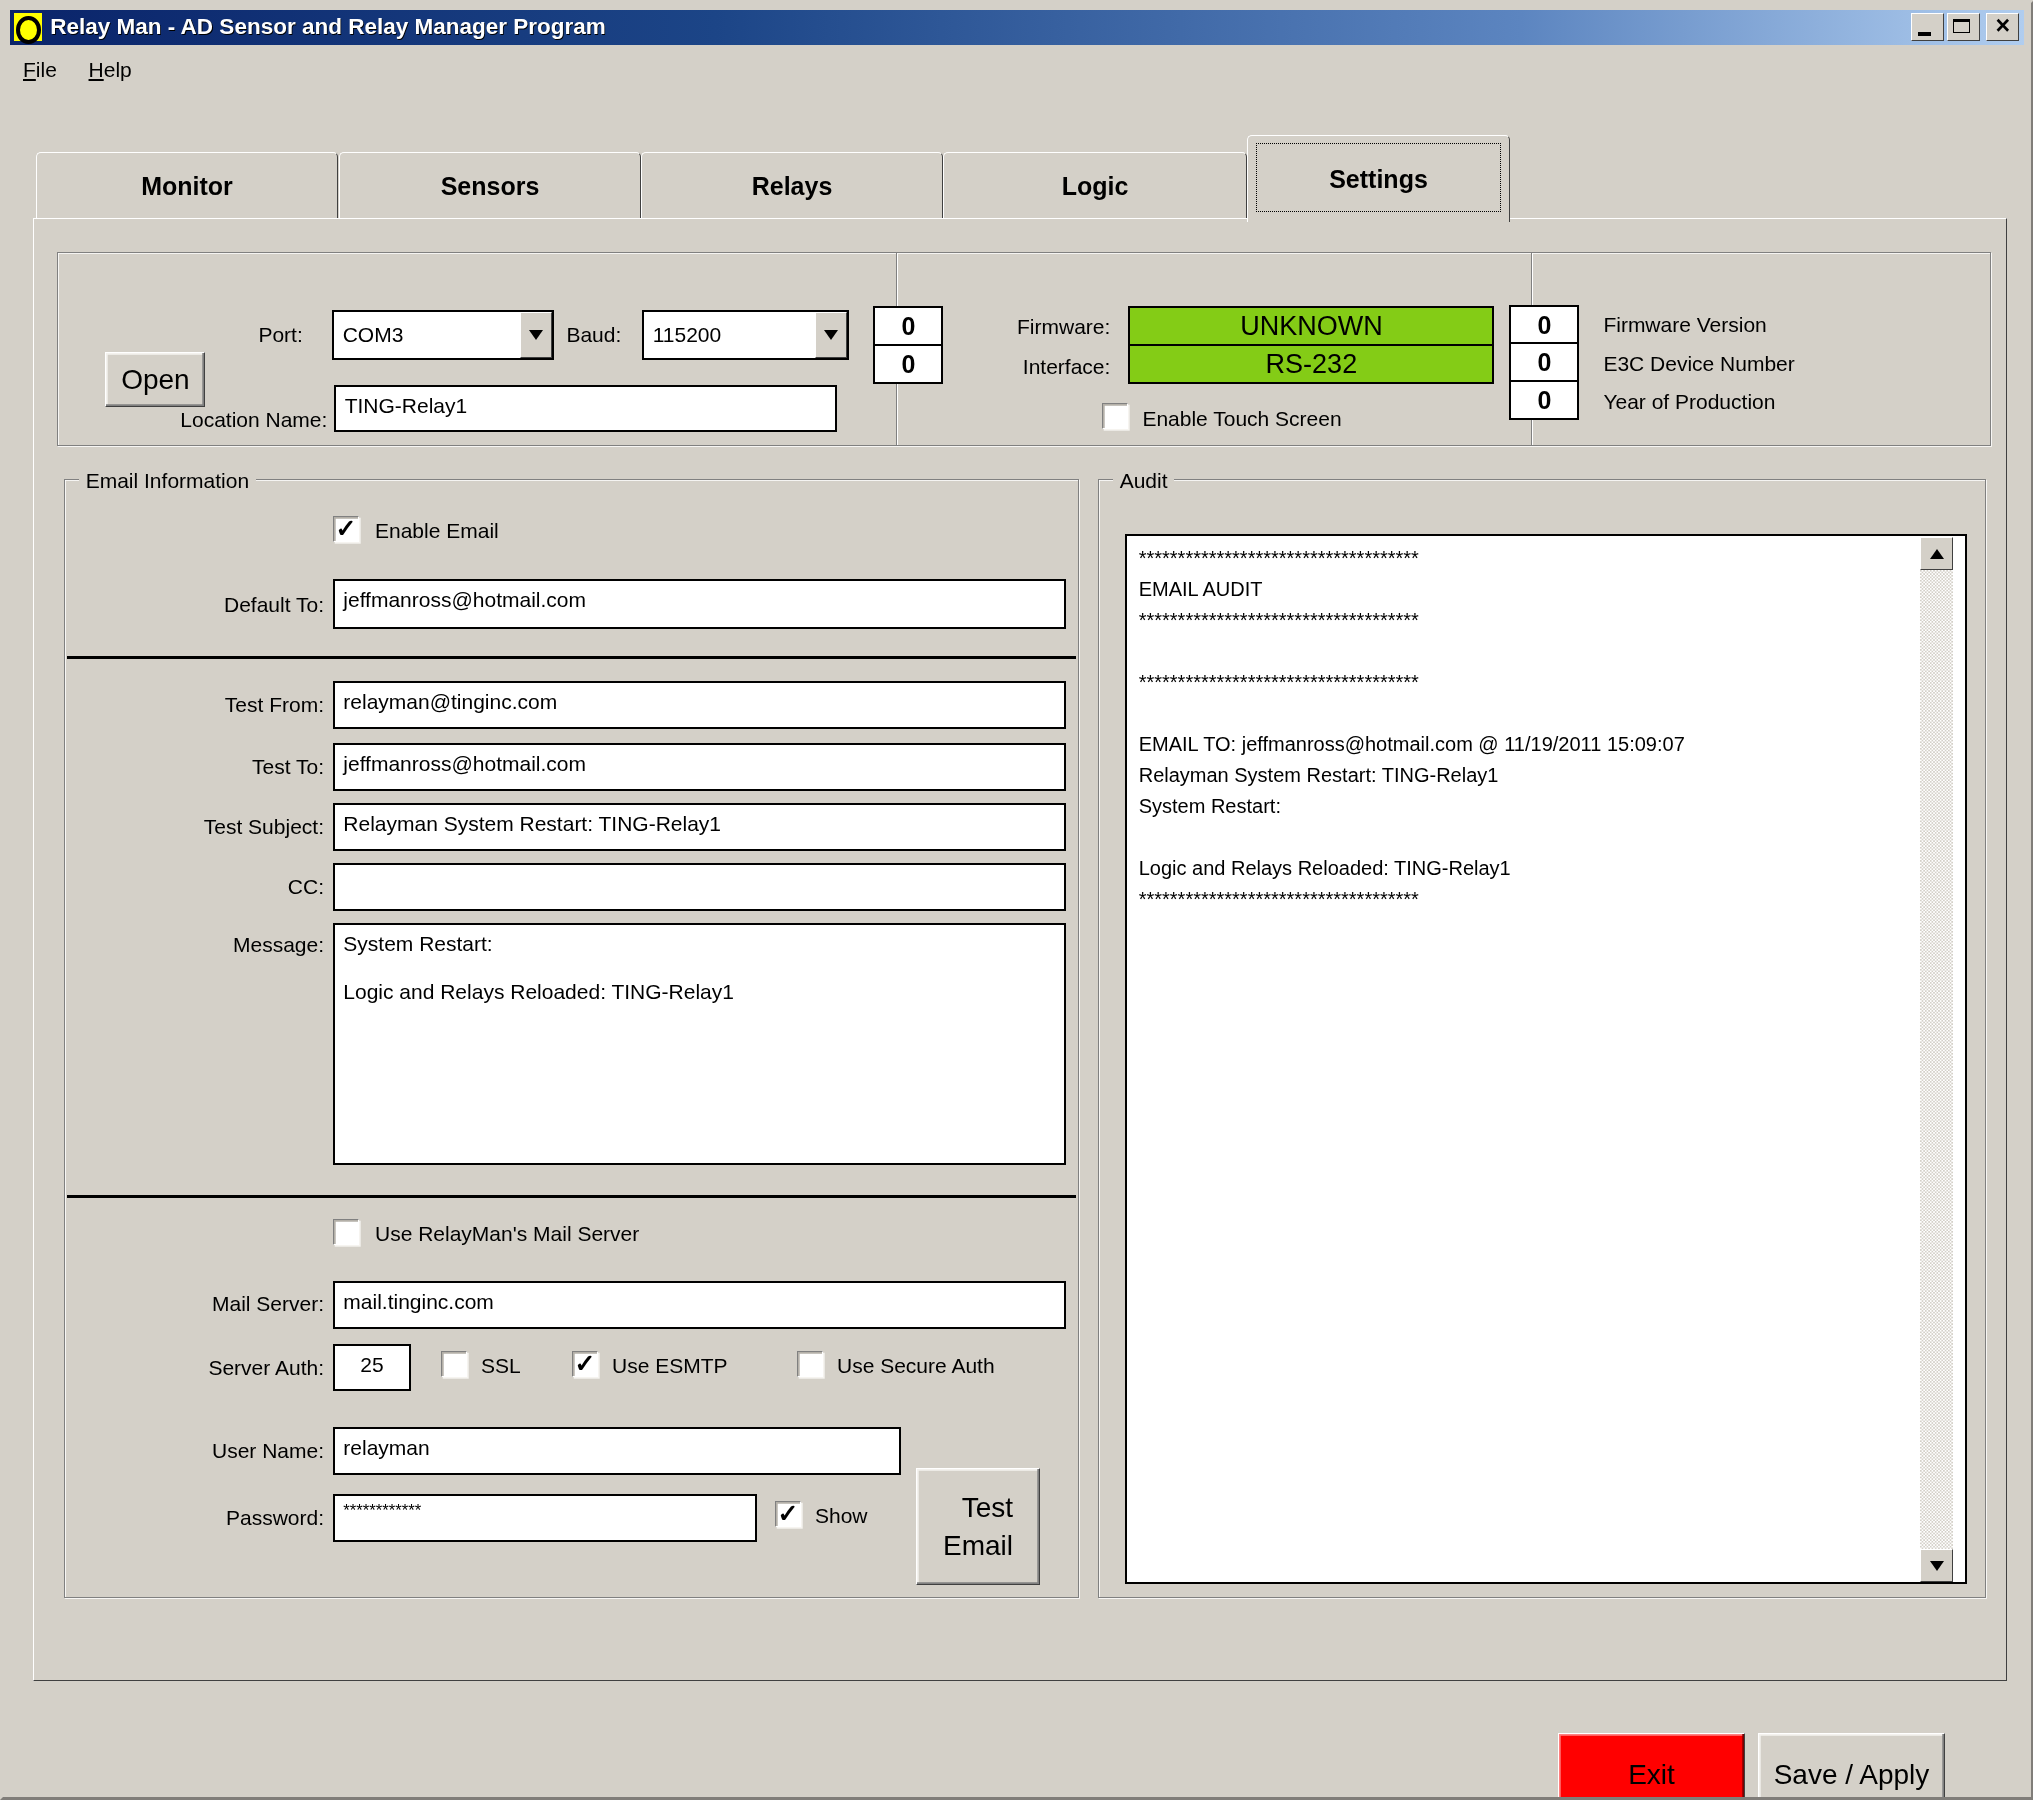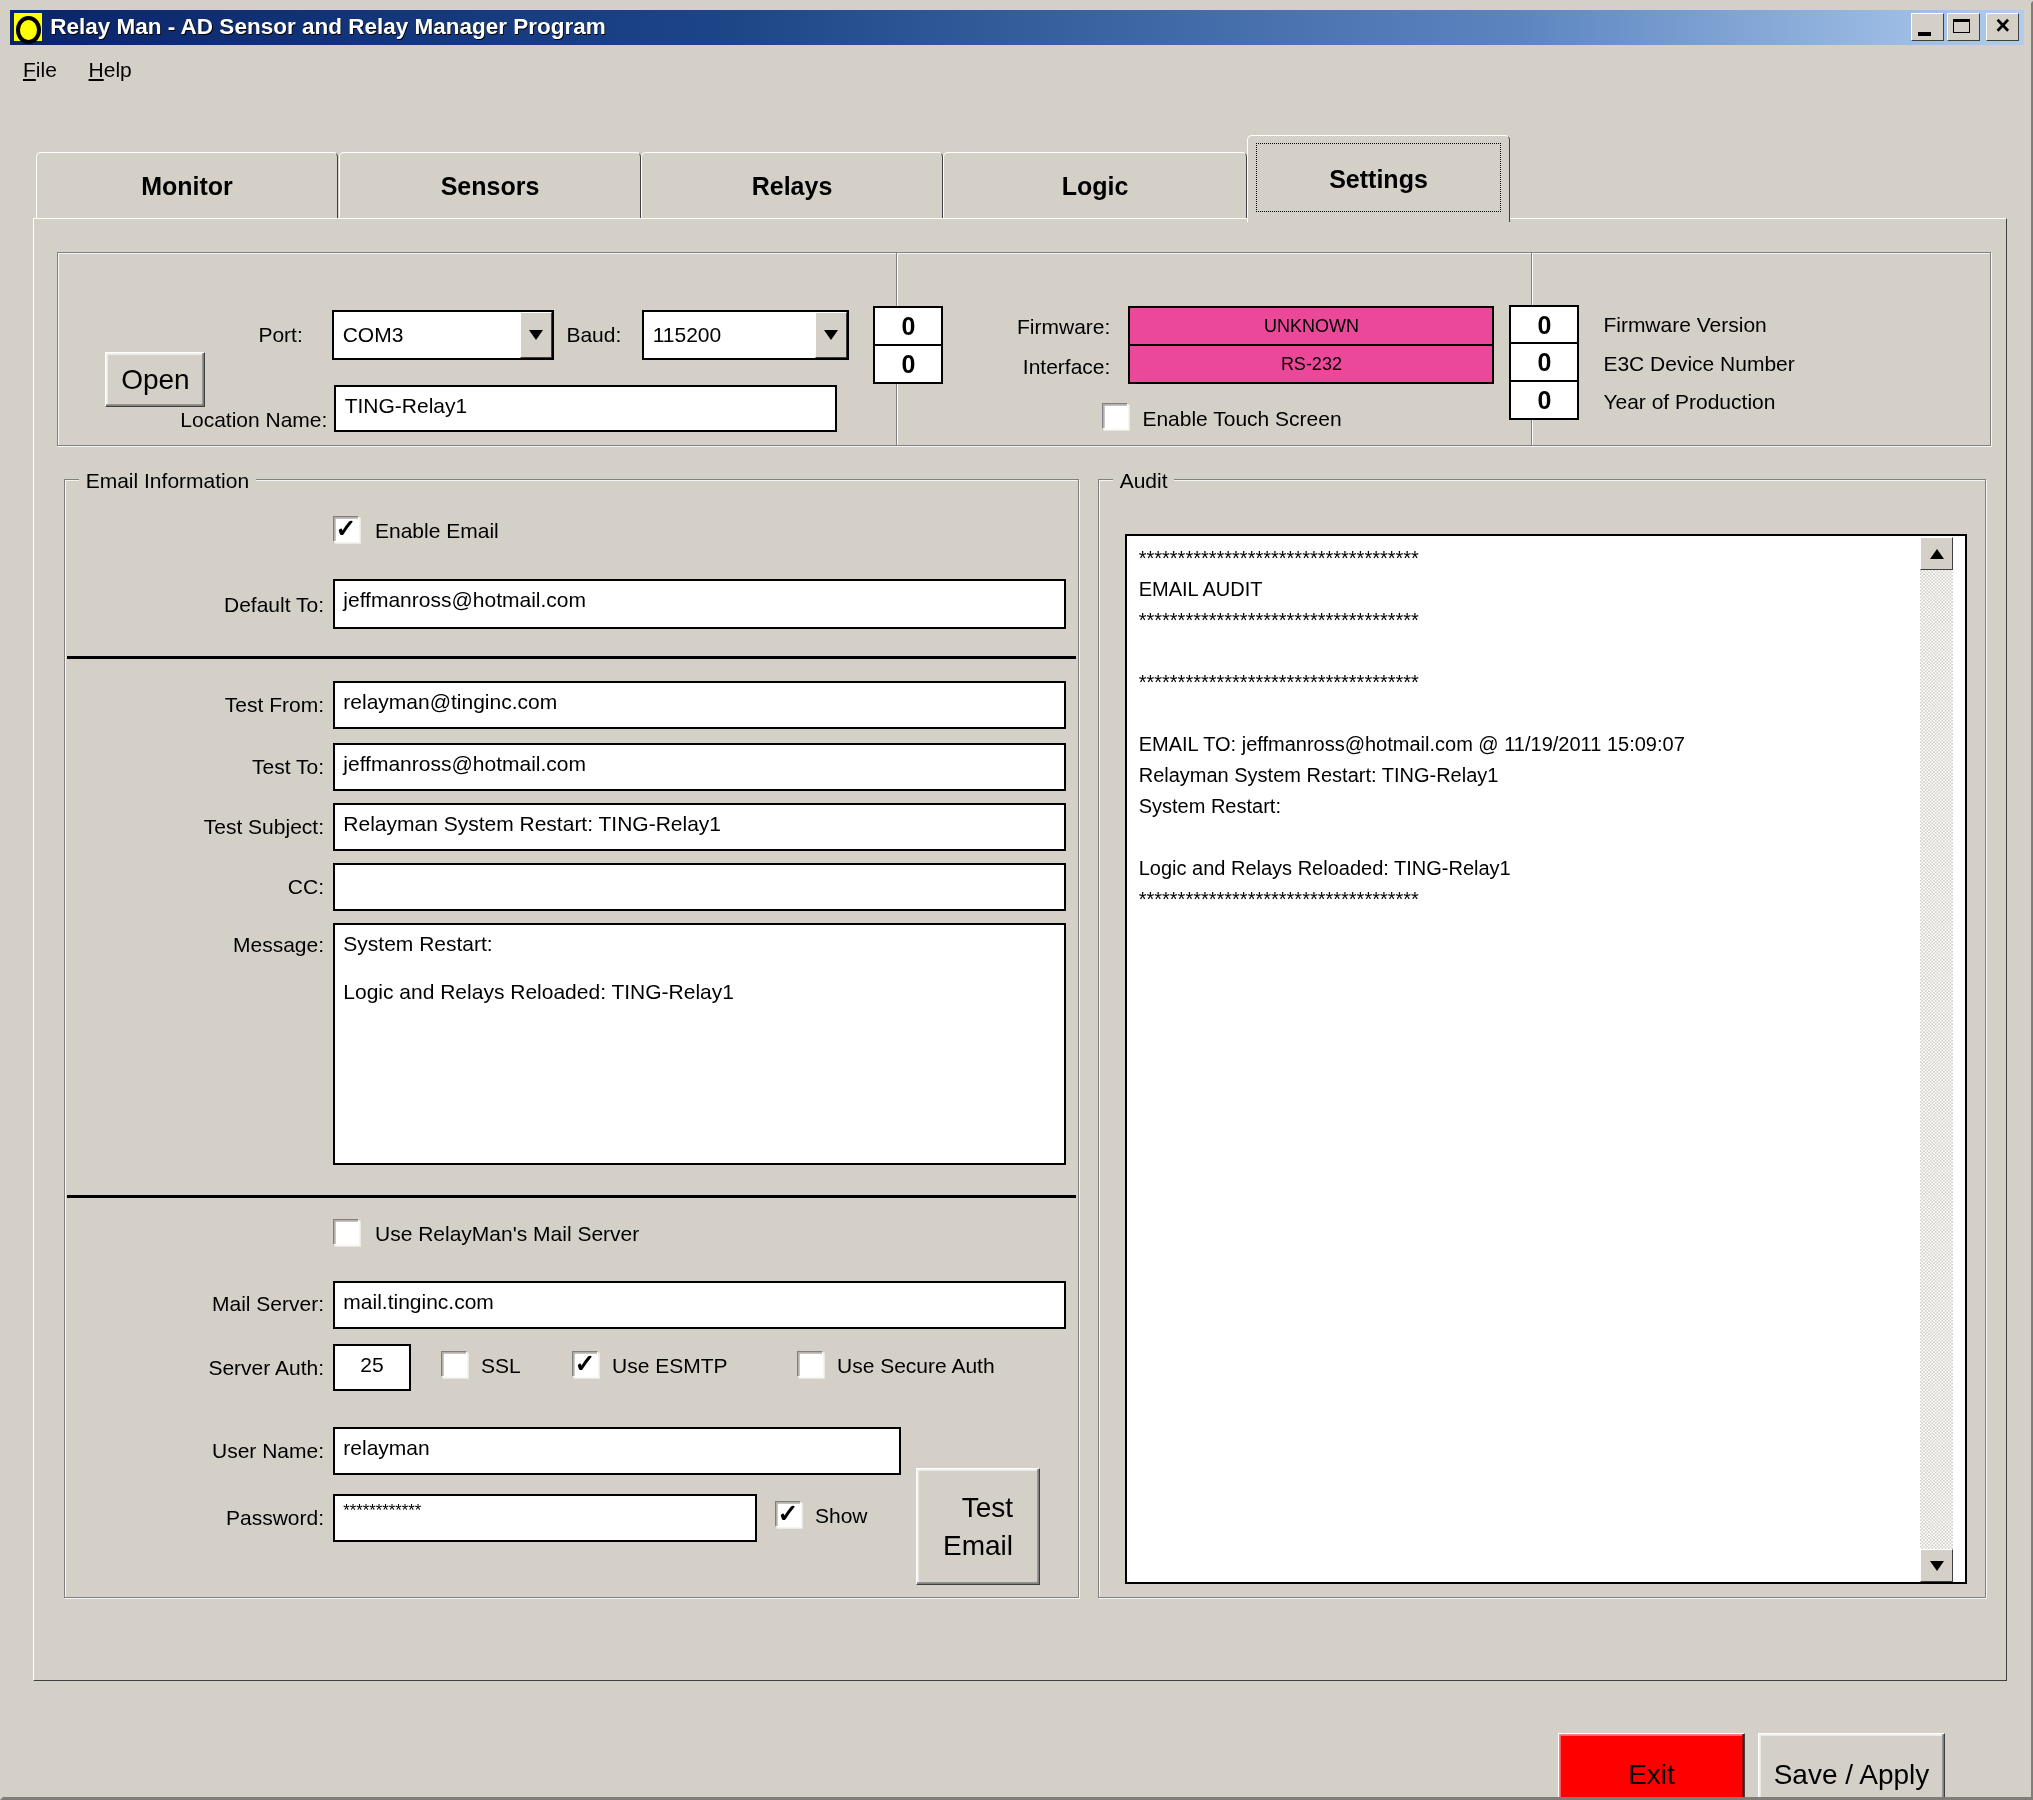--- a/index.html
+++ b/index.html
@@ -56,21 +56,21 @@
   .combo{position:absolute;background:#fff;border:2.5px solid #000;display:flex;align-items:center;}
   .combo .val{flex:1;font-size:21px;padding-left:8.3px;white-space:nowrap;overflow:hidden;}
   .combo .drop{width:32px;align-self:stretch;background:#d4d0c8;border:1.7px solid;
     border-color:#fff #404040 #404040 #fff;display:flex;align-items:center;justify-content:center;}
   .tri-down{width:0;height:0;border-left:7.5px solid transparent;border-right:7.5px solid transparent;
     border-top:10px solid #000;}
   .tri-up{width:0;height:0;border-left:7.5px solid transparent;border-right:7.5px solid transparent;
     border-bottom:10px solid #000;}
   .zero{position:absolute;width:70px;height:40px;background:#fff;border:2.5px solid #000;
     font-size:25px;font-weight:bold;display:flex;align-items:center;justify-content:center;}
-  .valbox{position:absolute;background:#ec4899;border:2.5px solid #000;font-size:18px;
+  .valbox{position:absolute;background:#84cc16;border:2.5px solid #000;font-size:27px;
     display:flex;align-items:center;justify-content:center;}
   .cb{position:absolute;width:26px;height:26px;background:#fff;border:1.7px solid;
     border-color:#808080 #fff #fff #808080;box-shadow:inset 1.7px 1.7px 0 #b4b0a8, 1.7px 1.7px 0 #f6f4f0;
     display:flex;align-items:center;justify-content:center;
     font-size:25px;font-weight:bold;color:#000;line-height:23.4px;}
   .group{position:absolute;}
   .group>.gborder{position:absolute;inset:10px 0 0 0;border:0.8px solid #808080;
     box-shadow:inset 0.8px 0.8px 0 #fff,0.8px 0.8px 0 #fff;}
   .group>.gtitle{position:absolute;left:15px;top:0;background:#d4d0c8;padding:0 6.7px;
     font-size:21px;color:#000;z-index:1;}

